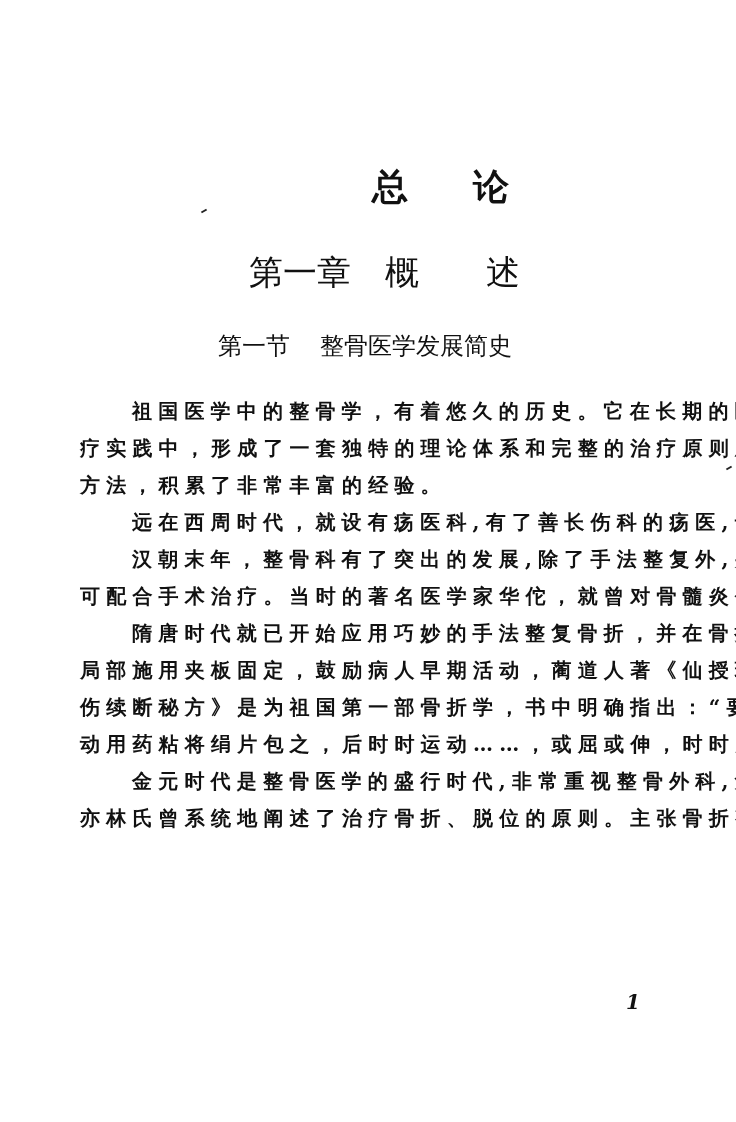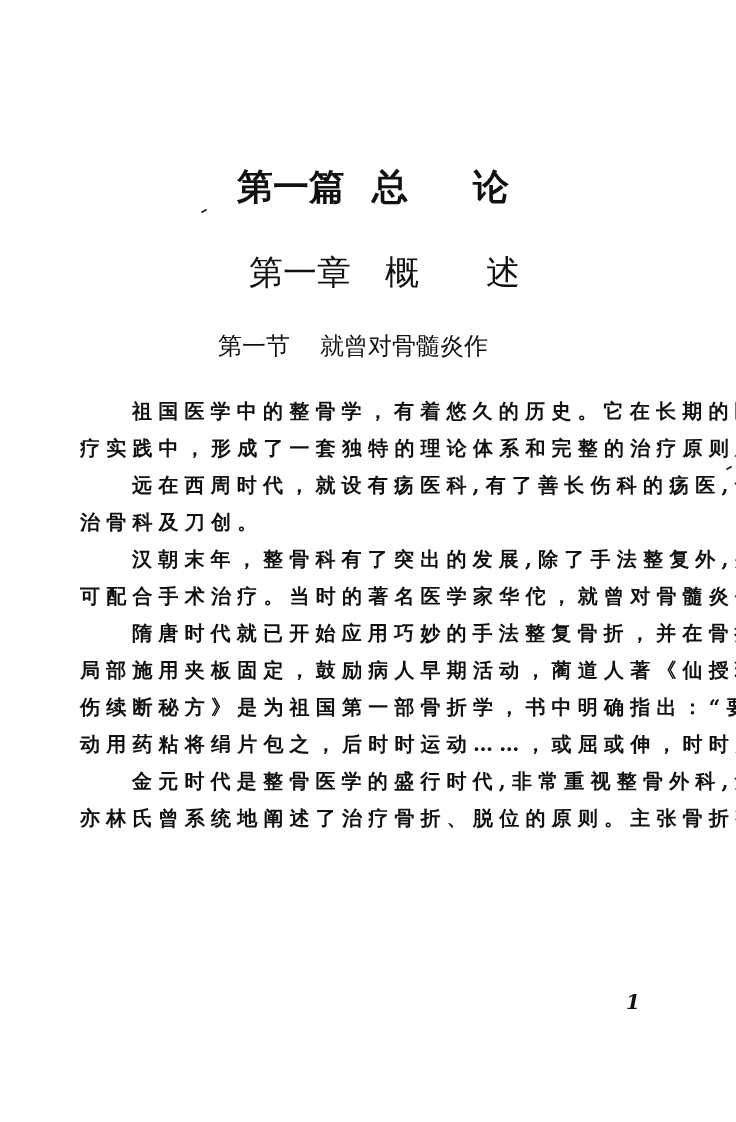--- a/index.html
+++ b/index.html
@@ -80,40 +80,39 @@
     .speck {
       position: absolute;
       background: #222;
       transform: rotate(-30deg);
     }
   </style>
 </head>
 <body>
 
 <div class="part-title">
-  <span class="title-seg" style="left:237px;">第一篇</span>
   <span class="title-seg" style="left:372px;">总</span>
   <span class="title-seg" style="left:473px;">论</span>
 </div>
 
 <div class="chapter-title">
   <span class="title-seg" style="left:237px;">第一章</span>
   <span class="title-seg" style="left:373px;">概</span>
   <span class="title-seg" style="left:474px;">述</span>
 </div>
 
 <div class="section-title">
-  <span class="num">第一节</span><span>就曾对骨髓炎作</span>
+  <span class="num">第一节</span><span>整骨医学发展简史</span>
 </div>
 
 <div class="body-text">
   <span class="line indent">祖国医学中的整骨学，有着悠久的历史。它在长期的医</span>
   <span class="line">疗实践中，形成了一套独特的理论体系和完整的治疗原则及</span>
+  <span class="line">方法，积累了非常丰富的经验。</span>
   <span class="line indent">远在西周时代，就设有疡医科,有了善长伤科的疡医,专</span>
-  <span class="line">治骨科及刀创。</span>
   <span class="line indent">汉朝末年，整骨科有了突出的发展,除了手法整复外,并</span>
   <span class="line">可配合手术治疗。当时的著名医学家华佗，就曾对骨髓炎作</span>
   <span class="line indent">隋唐时代就已开始应用巧妙的手法整复骨折，并在骨折</span>
   <span class="line">局部施用夹板固定，鼓励病人早期活动，蔺道人著《仙授理</span>
   <span class="line">伤续断秘方》是为祖国第一部骨折学，书中明确指出：“要转</span>
   <span class="line">动用药粘将绢片包之，后时时运动……，或屈或伸，时时为</span>
   <span class="line indent">金元时代是整骨医学的盛行时代,非常重视整骨外科,危</span>
   <span class="line">亦林氏曾系统地阐述了治疗骨折、脱位的原则。主张骨折整</span>
 </div>
 

